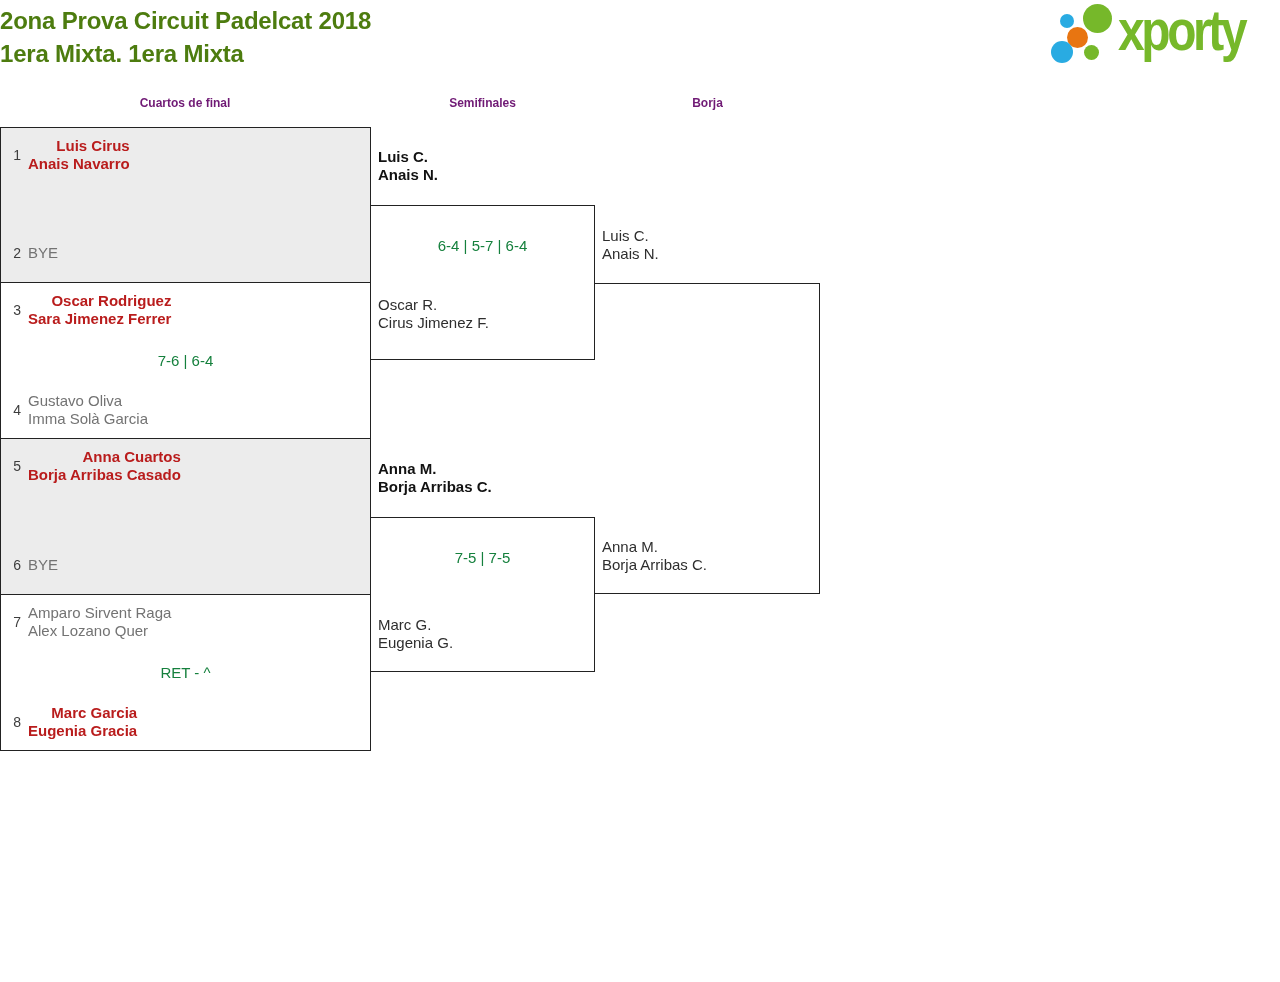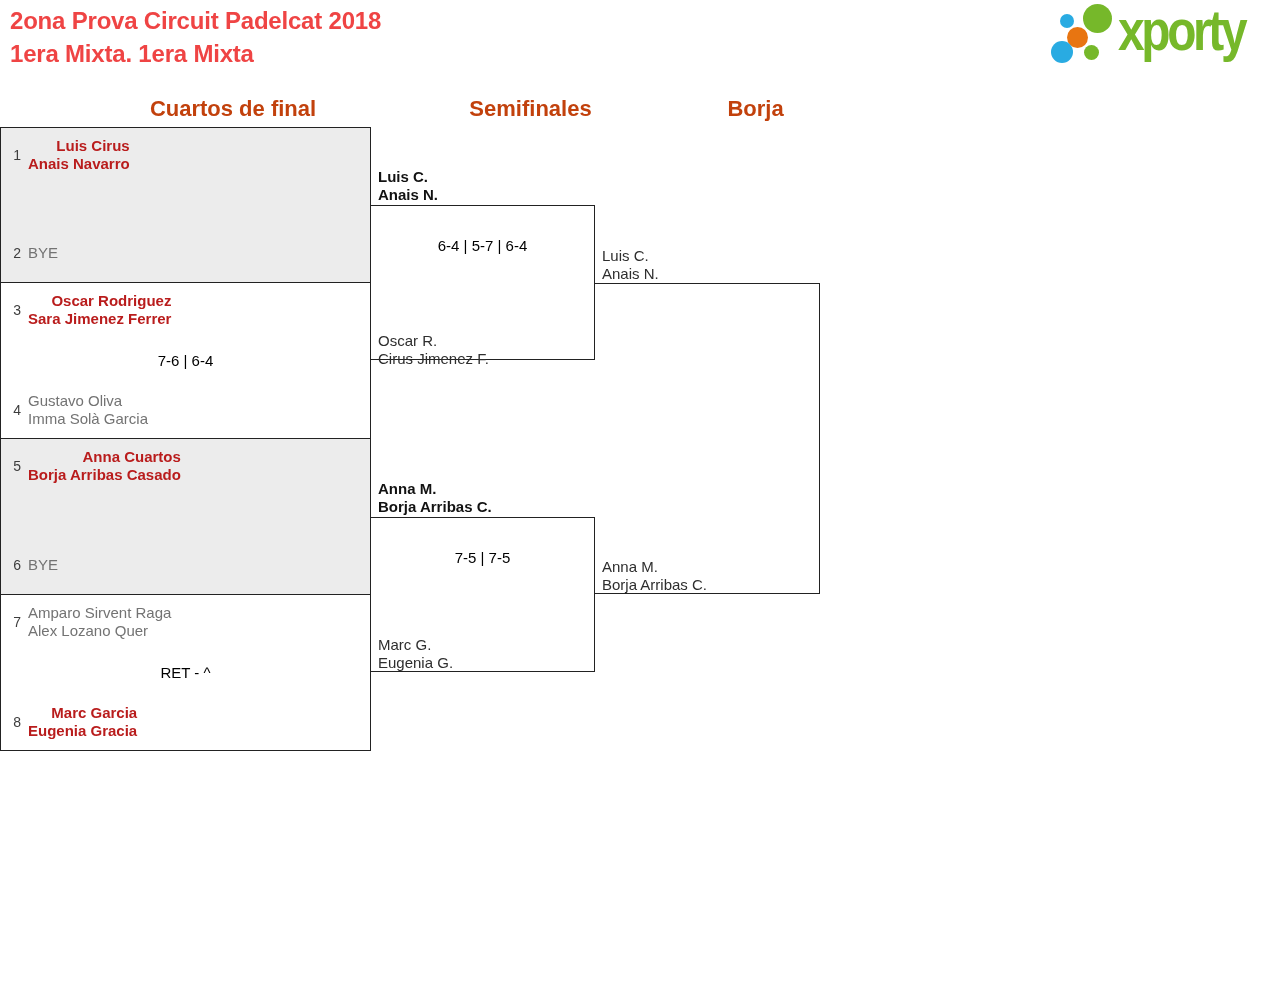--- a/index.html
+++ b/index.html
@@ -2,38 +2,38 @@
 <html><head>
 <meta charset="utf-8">
 <style>
   html,body { margin:0; padding:0; background:#fff; }
   .canvas {
     position:relative; width:1280px; height:982px; background:#ffffff;
     font-family:"Liberation Sans","DejaVu Sans",sans-serif; overflow:hidden;
   }
 
   
-  .title { position:absolute; left:0; top:4px; color:#ef4444;margin-left:10px; }
+  .title { position:absolute; left:0; top:4px; color:#4d7c0f; }
   .title div { font-size:24px; font-weight:700; line-height:33px; letter-spacing:-0.2px; white-space:nowrap; }
 
   .logo { position:absolute; left:1048px; top:0; width:228px; height:76px; cursor:pointer; }
   .dot { position:absolute; border-radius:50%; }
   .dot-blue-small  { left:12px; top:14px; width:14px; height:14px; background:#29abe2; }
   .dot-green-large { left:35px; top:4px;  width:29px; height:29px; background:#76b82a; }
   .dot-orange     { left:19px; top:27px; width:21px; height:21px; background:#e87511; }
   .dot-blue-large { left:3px;  top:41px; width:22px; height:22px; background:#29abe2; }
   .dot-green-small{ left:36px; top:45px; width:15px; height:15px; background:#76b82a; }
   .logo-text {
     position:absolute; left:70px; top:2px; font-size:57px; font-weight:700;
     color:#76b82a; letter-spacing:-4px; line-height:1;
     transform:scaleX(0.84); transform-origin:left top; white-space:nowrap;
   }
 
   
-  .round-label { position:absolute; top:96px; font-size:22px; font-weight:700; color:#c2410c; text-align:center;padding-left:48px; }
+  .round-label { position:absolute; top:96px; font-size:12px; font-weight:700; color:#701a75; text-align:center; }
   .round-qf { left:0; width:370px; }
   .round-sf { left:370px; width:225px; }
   .round-f  { left:595px; width:225px; }
 
   
   .box { position:absolute; box-sizing:border-box; border:1px solid #222; }
   .qf  { left:0; width:371px; height:156px; }
   .qf.no-top { border-top:none; }
   .qf.gray { background:#ececec; }
   .qf1 { top:127px; } .qf2 { top:283px; } .qf3 { top:439px; } .qf4 { top:595px; }
@@ -43,28 +43,28 @@
 
   
   .trow { position:absolute; left:5px; right:8px; display:flex; align-items:center; }
   .trow.t  { top:9px; }
   .trow.b  { bottom:10px; }
   .trow.b1 { bottom:20px; }
   .seed { width:15px; flex:none; text-align:right; font-size:14px; color:#3d3d3d; }
   .names { margin-left:7px; display:flex; flex-direction:column; font-size:15px; line-height:18px; color:#737373; }
   .names.w { font-weight:700; color:#b91c1c;text-align:right; }
 
-  .score { position:absolute; left:0; right:0; text-align:center; font-size:15px; color:#000000; white-space:nowrap; }
+  .score { position:absolute; left:0; right:0; text-align:center; font-size:15px; color:#15803d; white-space:nowrap; }
   .qf .score { top:calc(50% - 9px); }
   .sf .score { top:31px; }
 
-  .pair { position:absolute; display:flex; flex-direction:column; font-size:15px; line-height:18px; color:#2e2e2e;margin-top:20px; }
+  .pair { position:absolute; display:flex; flex-direction:column; font-size:15px; line-height:18px; color:#2e2e2e; }
   .pair.bold { font-weight:700; color:#121212; }
   .sf1-t1 { left:378px; top:148px; }
-  .sf1-t2 { left:378px; top:312px; }
+  .sf1-t2 { left:378px; top:296px; }
   .sf2-t1 { left:378px; top:460px; }
   .sf2-t2 { left:378px; top:616px; }
   .f-t1   { left:602px; top:227px; }
   .f-t2   { left:602px; top:538px; }
 </style>
 </head>
 <body>
 
 <div class="canvas">
 

